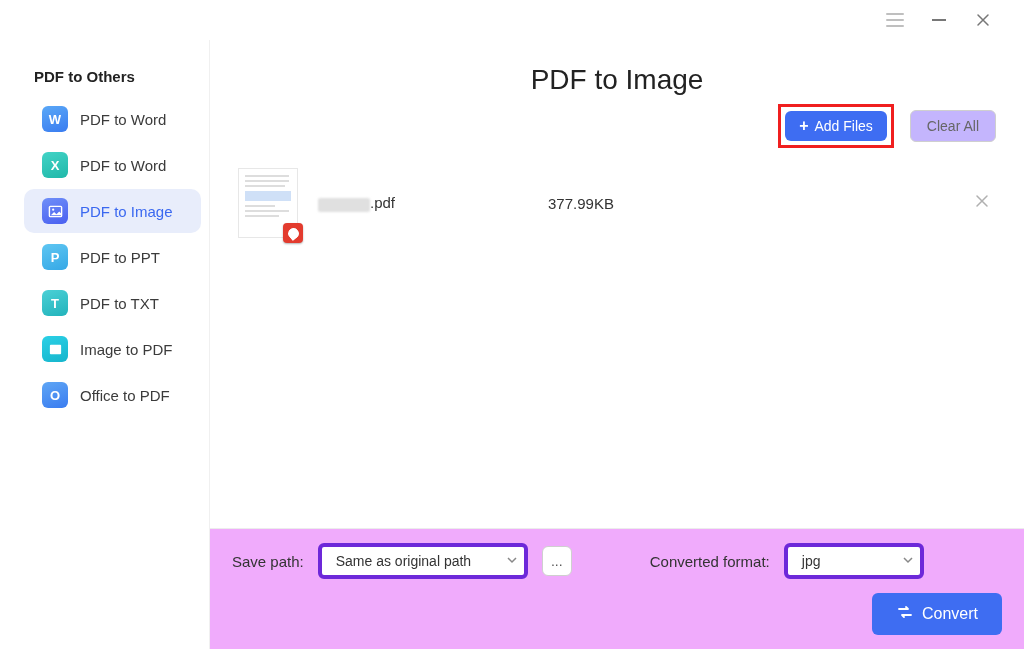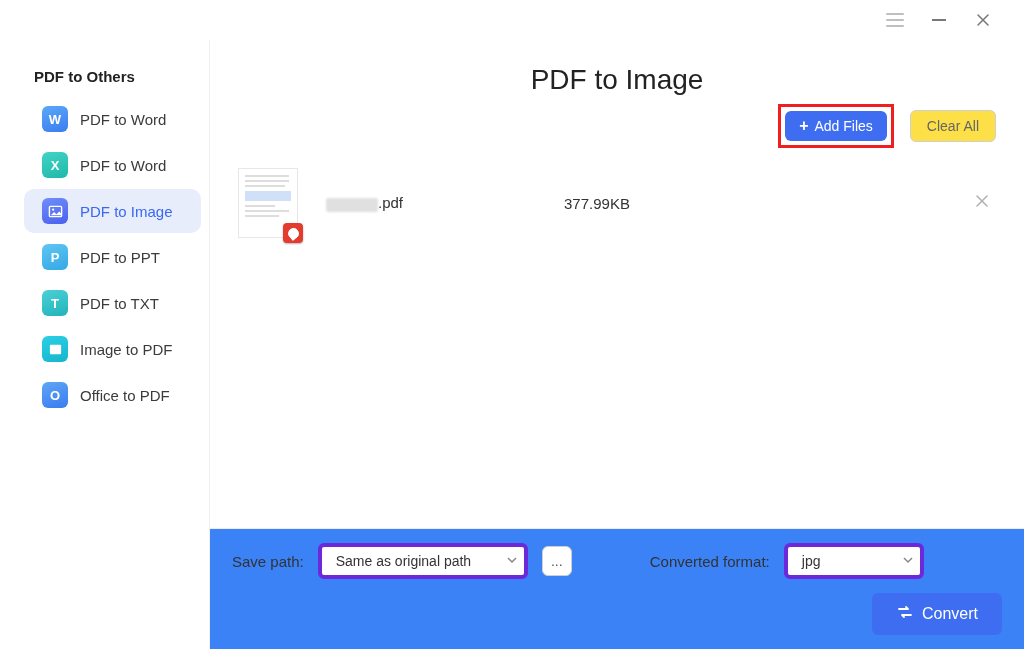--- a/index.html
+++ b/index.html
@@ -106,38 +106,37 @@
     border-radius:6px;
     padding: 7px 14px;
     font-size:14px;
     display:flex;
     align-items:center;
     gap:6px;
     cursor:pointer;
   }
   .btn-add .plus-icon { font-size:16px; line-height:1; font-weight:bold;}
   .btn-clear {
-    background:#fde047;
+    background:#c4b5fd;
     color:#666;
     border:1px solid #cfcfcf;
     border-radius:6px;
     padding:7px 16px;
     font-size:14px;
     cursor:pointer;
   }
   .file-list {
     padding: 8px 28px 0 28px;
     flex:1;
     overflow:auto;
   }
   .file-row {
     display:flex;
     align-items:center;
     padding: 6px 0 18px 0;
-    gap: 8px;
   }
   .thumb {
     width:60px; height:70px;
     border:1px solid #e7e7e7;
     position:relative;
     background:
       linear-gradient(#ddd,#ddd) 6px 6px/44px 2px no-repeat,
       linear-gradient(#ddd,#ddd) 6px 11px/44px 2px no-repeat,
       linear-gradient(#ddd,#ddd) 6px 16px/40px 2px no-repeat,
       linear-gradient(#cfe0f7,#cfe0f7) 6px 22px/46px 10px no-repeat,
@@ -176,21 +175,21 @@
   .file-remove {
     margin-left:auto;
     color:#b0b0b0;
     cursor:pointer;
     padding: 6px;
   }
   .file-remove svg{ width:16px;height:16px;}
   .footer {
     border-top:1px solid #ececec;
     padding: 14px 22px 14px 22px;
-    background:#3b82f6;
+    background:#f0abfc;
   }
   .footer-row1 {
     display:flex;
     align-items:center;
     gap: 14px;
   }
   .footer-row1 .lbl { font-size:15px; color:#333;}
   .select-wrap {
     position:relative;
     display:flex;

